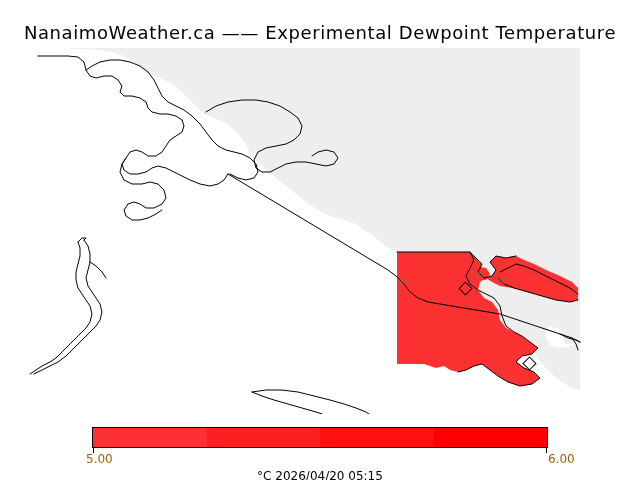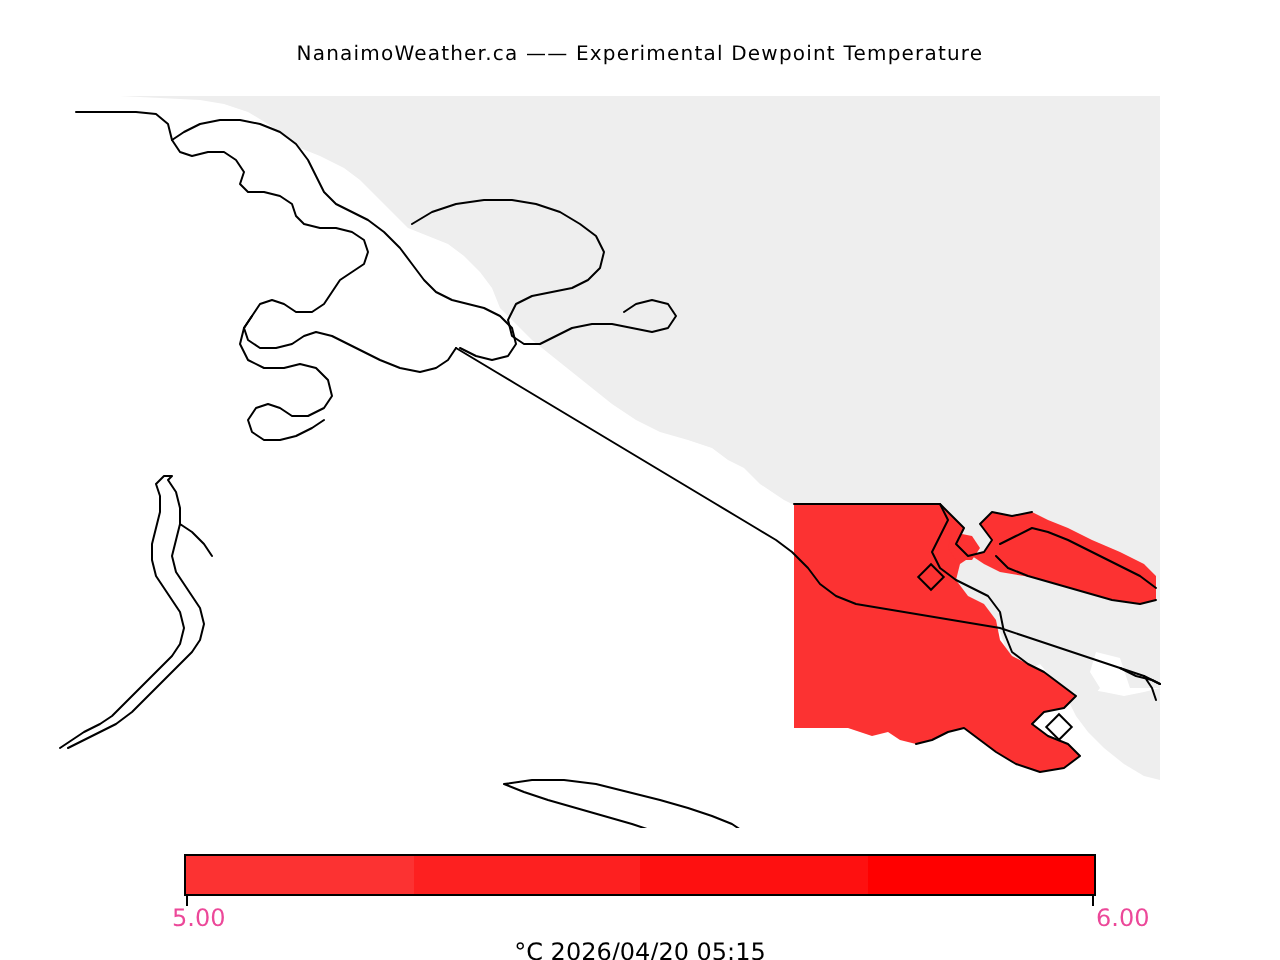--- a/index.html
+++ b/index.html
@@ -20,21 +20,21 @@
     background: #ffffff;
   }
   
   .title {
     position: absolute;
     left: 0;
     top: 22px;
     width: 640px;
     text-align: center;
     font-family: "DejaVu Sans", sans-serif;
-    font-size: 10px;
+    font-size: 18px;
     letter-spacing: 0.6px;
     color: #000000;
     white-space: nowrap;
   }
   
   .map-wrap {
     position: absolute;
     left: 0;
     top: 44px;
     width: 640px;
@@ -76,21 +76,21 @@
     height: 5px;
     background: #000000;
   }
   .cbar-tick.left  { left: 93px; }
   .cbar-tick.right { left: 546px; }
   .cbar-label {
     position: absolute;
     top: 38px;
     font-family: "DejaVu Sans", sans-serif;
     font-size: 12px;
-    color: #ec4899;
+    color: #a16207;
     white-space: nowrap;
   }
   .cbar-label.left  { left: 86px; }
   .cbar-label.right { left: 528px; margin-left: 20px; }
   .cbar-caption {
     position: absolute;
     left: 0;
     top: 55px;
     width: 640px;
     text-align: center;

